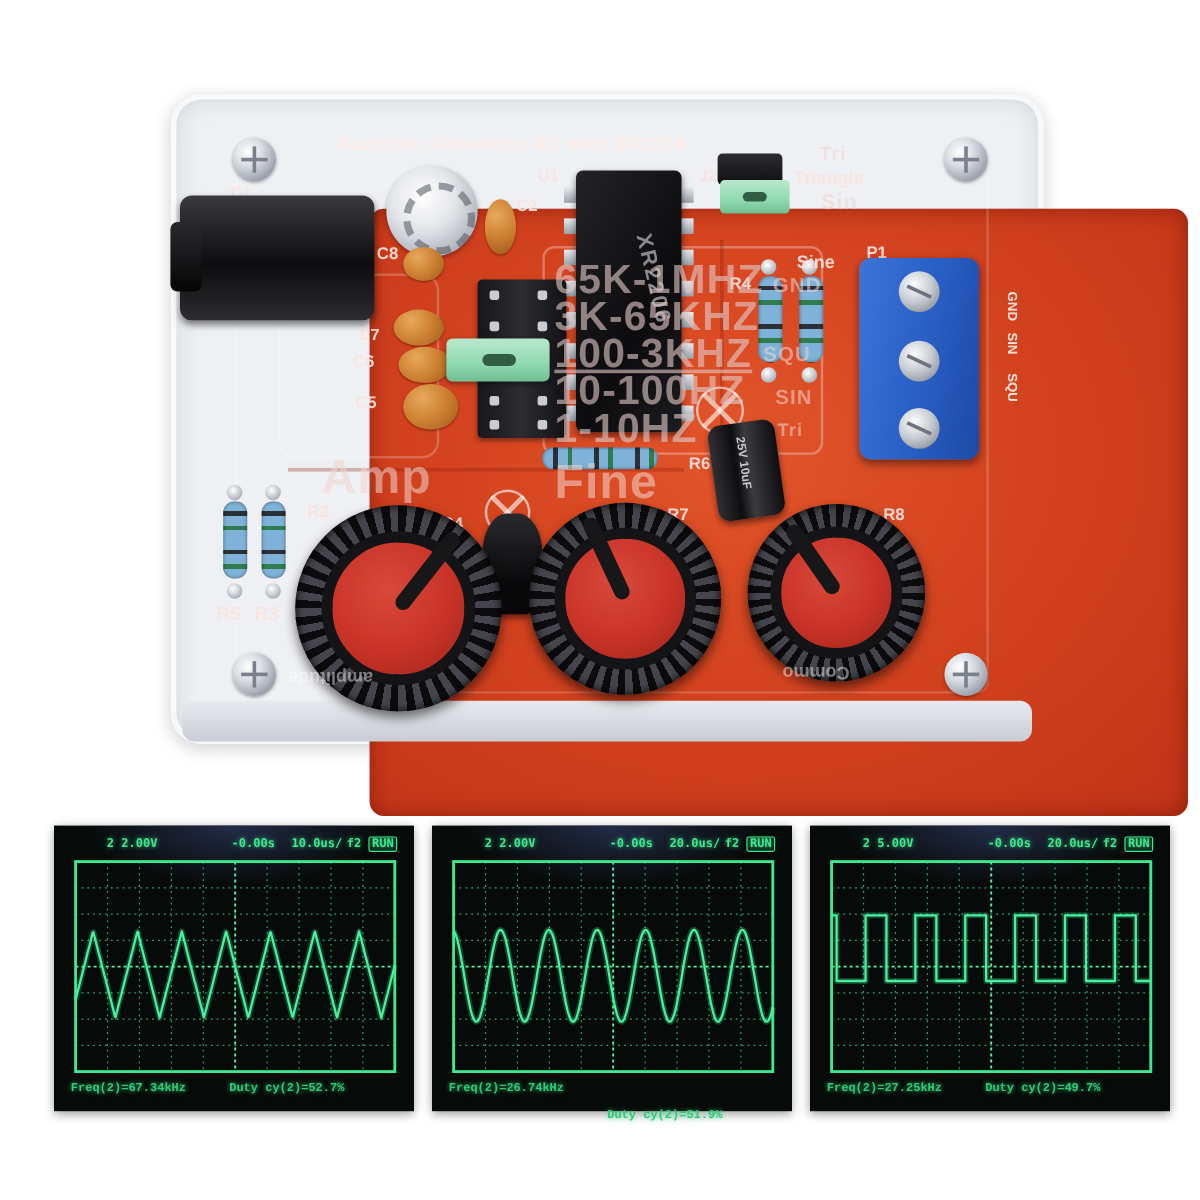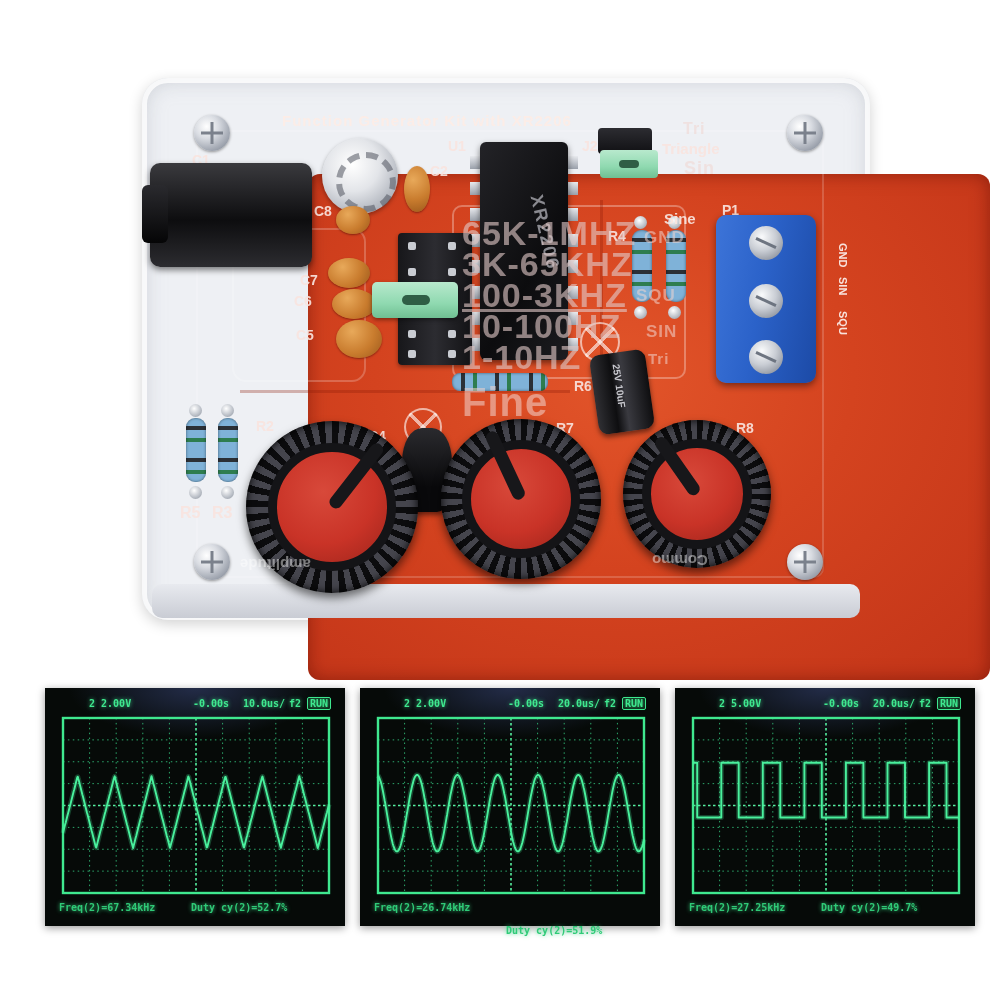--- a/index.html
+++ b/index.html
@@ -90,21 +90,21 @@
   .edge-col{position:absolute;left:830px;width:26px;z-index:4;color:rgba(255,255,255,0.85);
        font-size:11px;font-weight:bold;}
   .edge-col span{display:block;transform:rotate(90deg);margin:22px 0;}
   
   .scope{position:absolute;width:300px;height:238px;background:
        radial-gradient(ellipse 60% 30% at 50% 0%, #232c48 0%, rgba(10,14,12,0) 70%), #060a08;
        box-shadow:0 2px 8px rgba(0,0,0,0.4);font-family:"DejaVu Sans Mono",monospace;}
   .scope svg{position:absolute;left:0;top:0;}
   .stext{position:absolute;color:#3fe88f;font-size:10px;font-weight:bold;z-index:3;white-space:nowrap;
        text-shadow:0 0 4px rgba(63,232,143,0.8);}
-  .stext.dim{color:#2fca77;}
+  .stext.dim{color:#2fca77;font-family:Liberation Mono, monospace;}
   .run-badge{border:1px solid #3fe88f;padding:0 2px;border-radius:2px;background:rgba(63,232,143,0.12);}
 </style>
 </head>
 <body>
 
 <div id="page">
 
   <div id="case">
     <div id="pcb"></div>
   </div>
@@ -121,21 +121,21 @@
   <div class="screw" style="left:787px;top:544px;"></div>
 
   <div id="pcb-title">Function Generator Kit with XR2206</div>
 
   <div id="dc-jack"></div>
   <div id="cap-c1"></div>
   <span class="lbl" style="left:192px;top:152px;">C1</span>
   <span class="lbl" style="left:448px;top:138px;">U1</span>
   <span class="lbl" style="left:430px;top:163px;">C2</span>
   <span class="lbl" style="left:314px;top:203px;">C8</span>
-  <span class="lbl" style="left:300px;top:272px;">C7</span>
+  <span class="lbl" style="left:300px;top:272px;font-family:Liberation Mono, monospace;">C7</span>
   <span class="lbl" style="left:294px;top:293px;">C6</span>
   <span class="lbl" style="left:296px;top:327px;">C5</span>
 
   <div class="cap-orange" style="left:404px;top:166px;width:26px;height:46px;"></div>
   <div class="cap-orange" style="left:336px;top:206px;width:34px;height:28px;"></div>
   <div class="cap-orange" style="left:328px;top:258px;width:42px;height:30px;"></div>
   <div class="cap-orange" style="left:332px;top:289px;width:44px;height:30px;"></div>
   <div class="cap-orange" style="left:336px;top:320px;width:46px;height:38px;"></div>
 
   <div id="hdr-main"></div>
@@ -221,20 +221,21 @@
 
   <div class="res-v" style="left:186px;top:418px;height:64px;"></div>
   <div class="res-v" style="left:218px;top:418px;height:64px;"></div>
   <div class="pad" style="left:189px;top:404px;"></div>
   <div class="pad" style="left:221px;top:404px;"></div>
   <div class="pad" style="left:189px;top:486px;"></div>
   <div class="pad" style="left:221px;top:486px;"></div>
   <span class="lbl" style="left:180px;top:504px;font-size:16px;">R5</span>
   <span class="lbl" style="left:212px;top:504px;font-size:16px;">R3</span>
 
+  <span class="etch" style="left:268px;top:376px;font-size:40px;">Amp</span>
   <span class="etch" style="left:462px;top:380px;font-size:40px;">Fine</span>
 
   <div id="case-bottom"></div>
   <span class="flip" style="position:absolute;left:240px;top:556px;z-index:8;">amplitude</span>
   <span class="flip" style="position:absolute;left:652px;top:552px;z-index:8;">Commo</span>
 
   <div class="knob" style="left:246px;top:421px;width:172px;height:172px;">
     <div class="face"></div>
     <div class="pointer" style="transform:translateX(-50%) rotate(218deg);"></div>
   </div>

